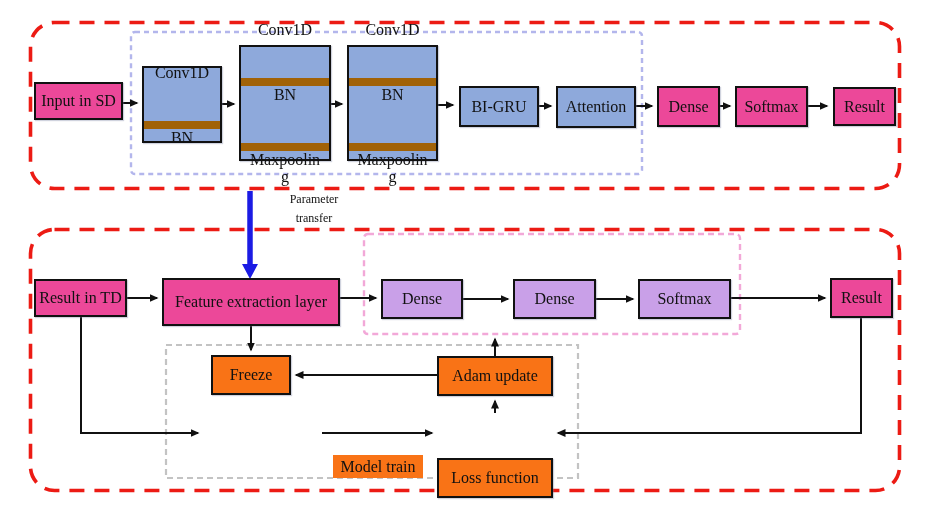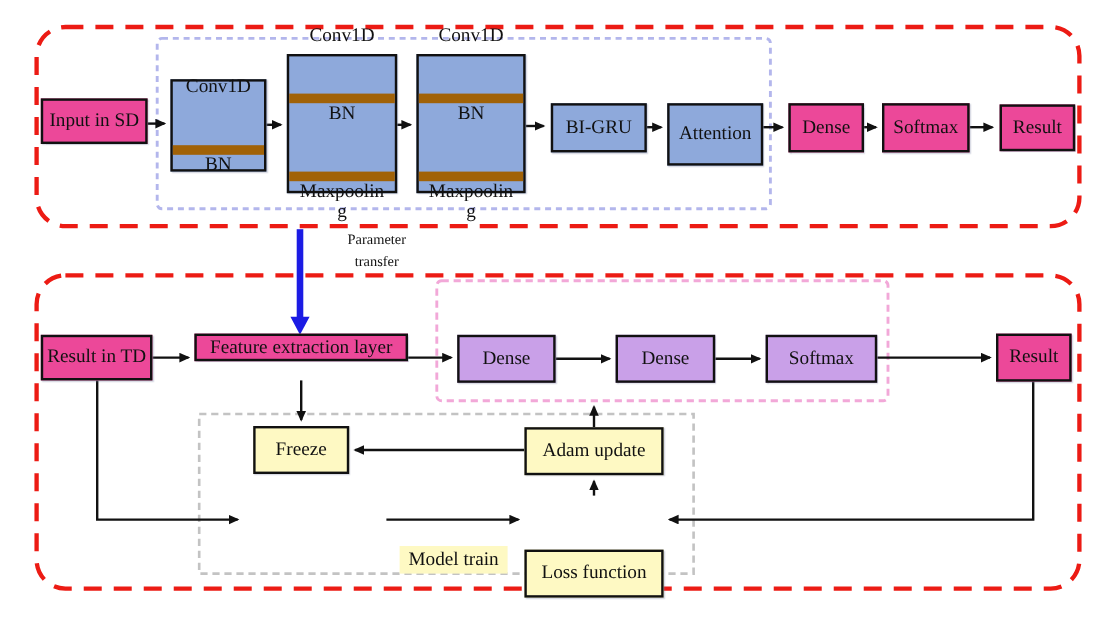--- a/index.html
+++ b/index.html
@@ -18,21 +18,21 @@
     border:2px solid #111;
     background:#ec4899;
     display:flex;align-items:center;justify-content:center;
     font-size:16px;line-height:18px;
     text-align:center;
     z-index:3;
     white-space:pre-line;
     box-shadow:1px 1px 1px rgba(120,130,160,.35);
   }
   .fill-blue{background:#8ea9db;}
-  .fill-green{background:#fef9c3;}
+  .fill-green{background:#f97316;}
   .fill-purple{background:#c9a0e8;}
   .stack{flex-direction:column;align-items:stretch;padding:0;}
   .cell{
     flex:1 1 auto;
     display:flex;align-items:center;justify-content:center;
     white-space:pre-line;line-height:17px;
   }
   .cell + .cell{border-top:8px solid #a16207;margin-top:40px;}
   .tag{
     position:absolute;z-index:3;
@@ -111,34 +111,34 @@
 
   <div class="box stack fill-blue" style="left:347px;top:45px;width:91px;height:116px;">
     <div class="cell">Conv1D</div>
     <div class="cell">BN</div>
     <div class="cell">Maxpoolin
 g</div>
   </div>
 
   <div class="box fill-blue" style="left:459px;top:86px;width:80px;height:41px;">BI-GRU</div>
 
-  <div class="box fill-blue" style="left:556px;top:86px;width:80px;height:52px;">Attention</div>
+  <div class="box fill-blue" style="left:556px;top:86px;width:80px;height:42px;">Attention</div>
 
   <div class="box" style="left:657px;top:86px;width:63px;height:41px;">Dense</div>
 
   <div class="box" style="left:735px;top:86px;width:73px;height:41px;">Softmax</div>
 
   <div class="box" style="left:833px;top:87px;width:63px;height:39px;">Result</div>
 
   <div class="note" style="left:272px;top:190px;width:84px;">Parameter
 transfer</div>
 
   <div class="box" style="left:34px;top:279px;width:93px;height:38px;">Result in TD</div>
 
-  <div class="box" style="left:162px;top:278px;width:178px;height:23px;">Feature extraction layer</div>
+  <div class="box" style="left:162px;top:278px;width:178px;height:48px;">Feature extraction layer</div>
 
 
   <div class="box fill-purple" style="left:381px;top:279px;width:82px;height:40px;">Dense</div>
 
   <div class="box fill-purple" style="left:513px;top:279px;width:83px;height:40px;">Dense</div>
 
   <div class="box fill-purple" style="left:638px;top:279px;width:93px;height:40px;">Softmax</div>
 
   <div class="box" style="left:830px;top:278px;width:63px;height:40px;">Result</div>
 

